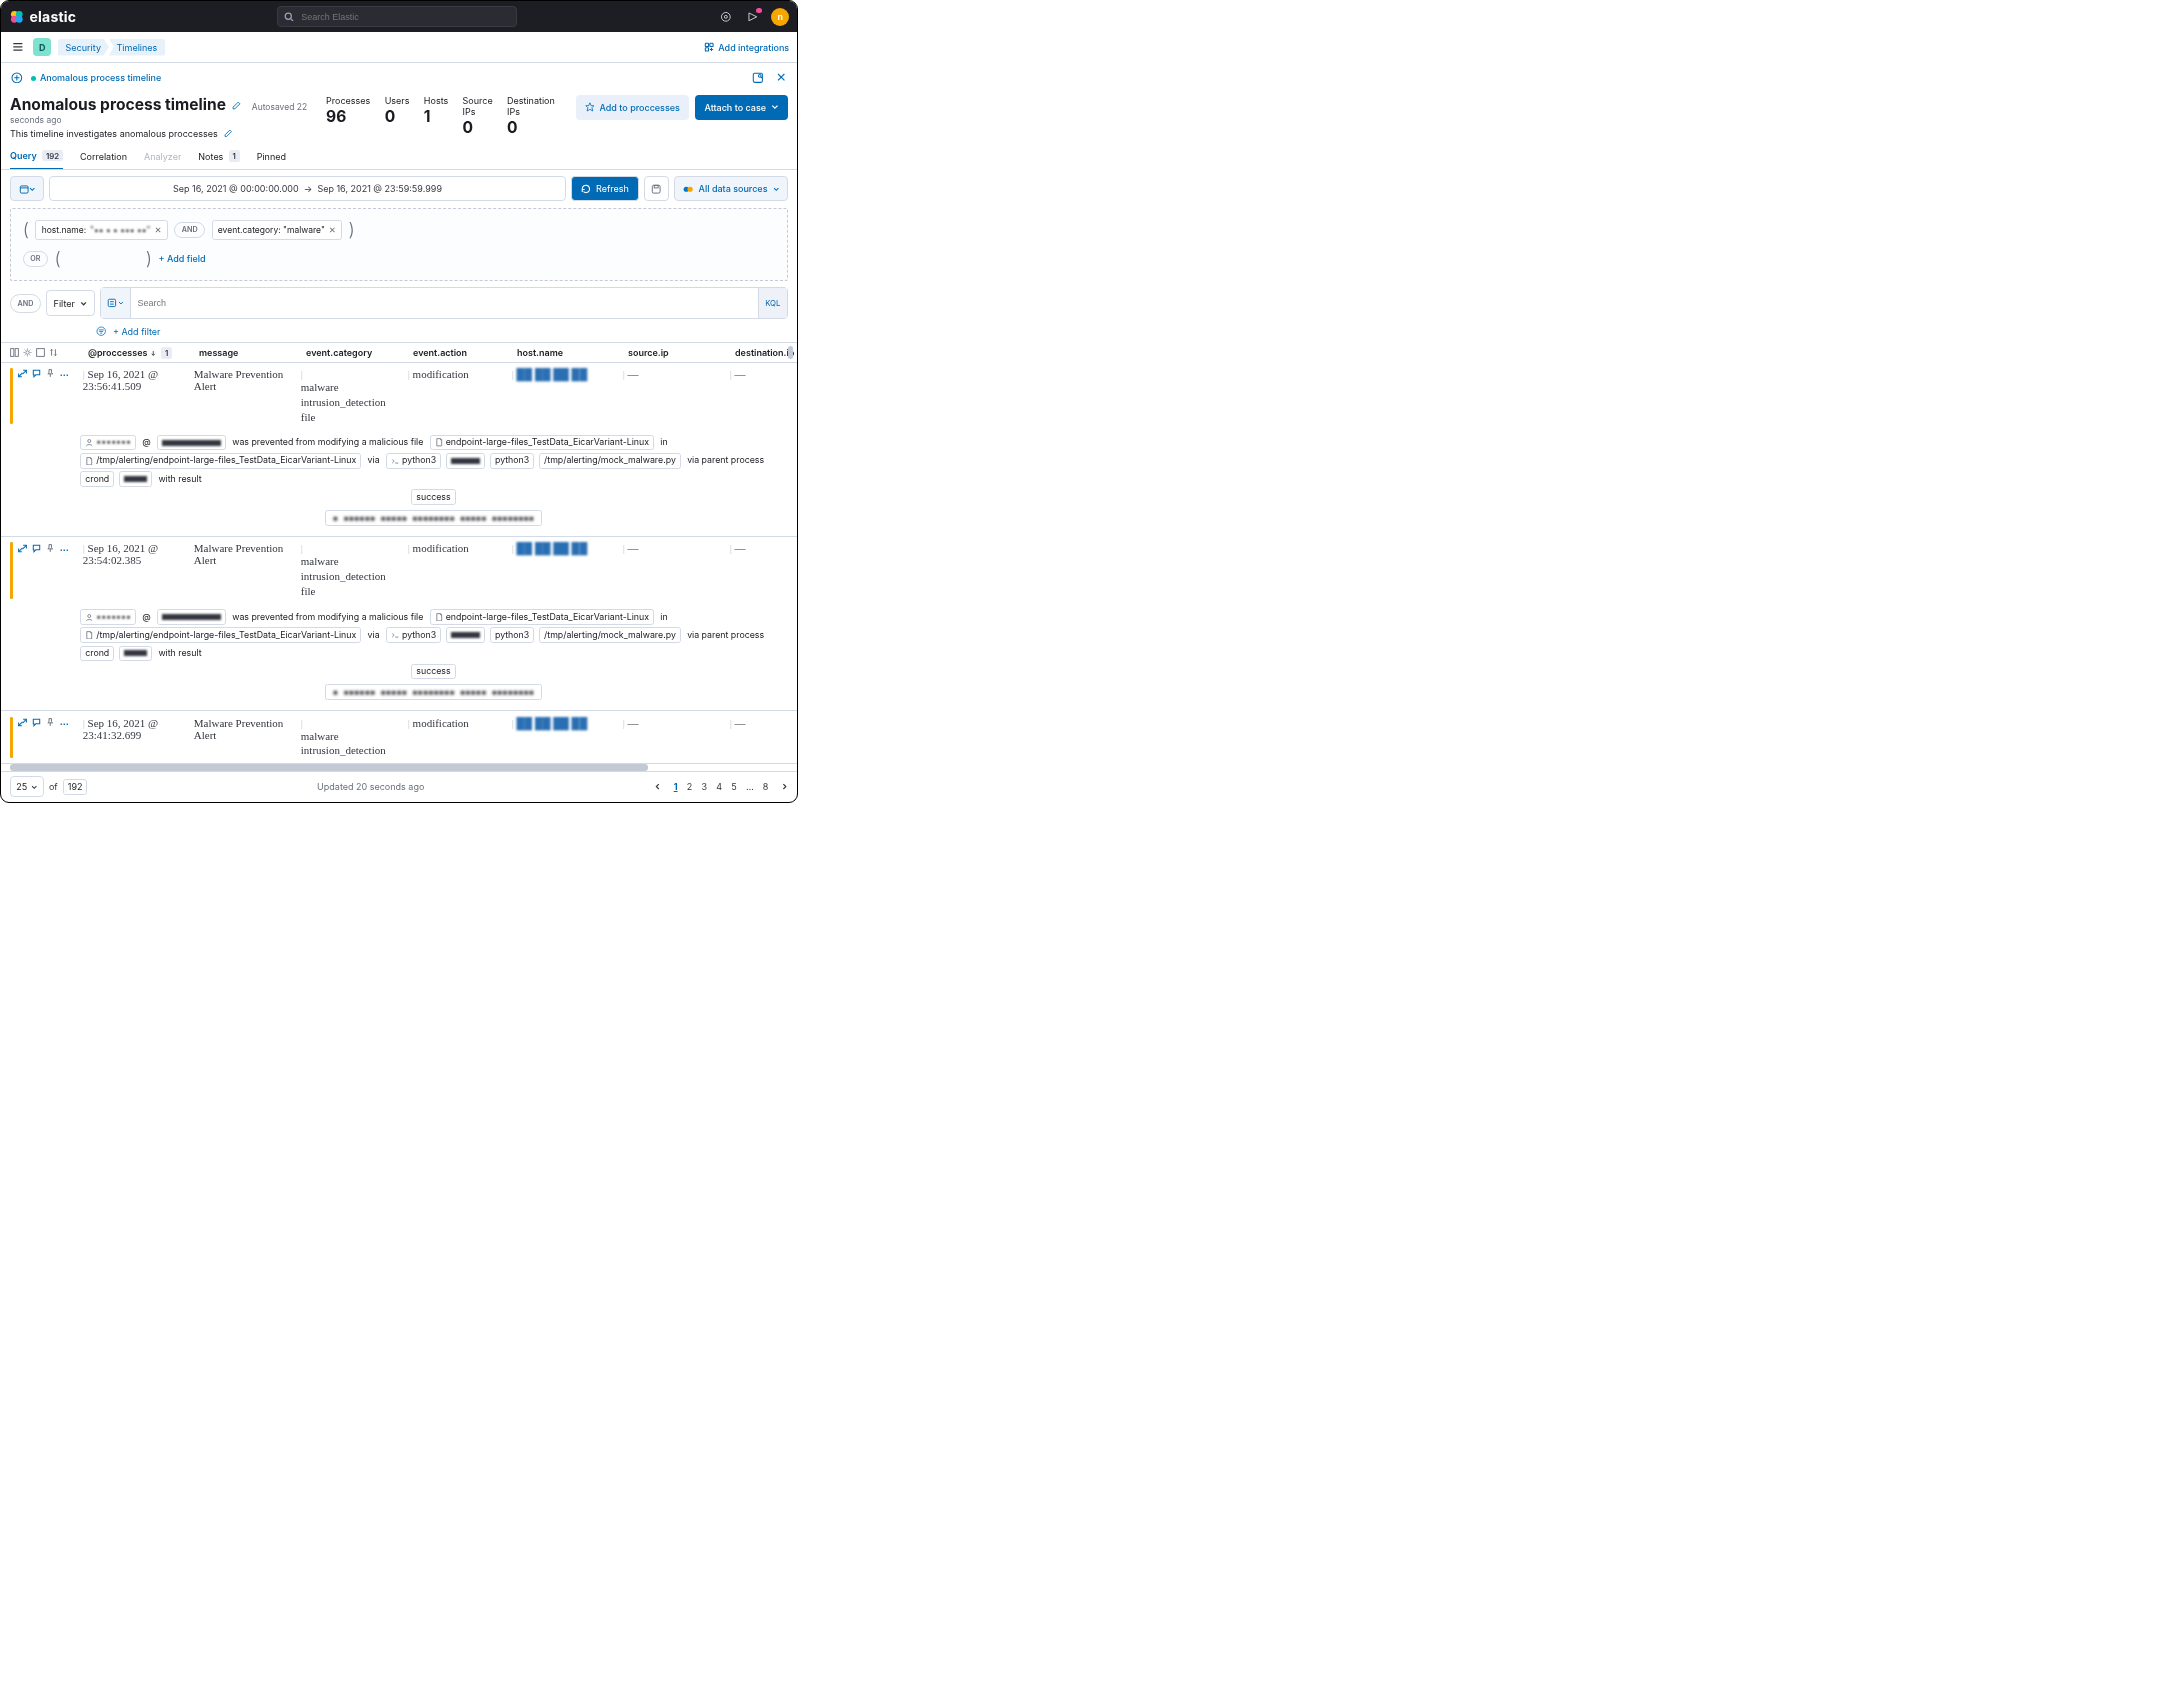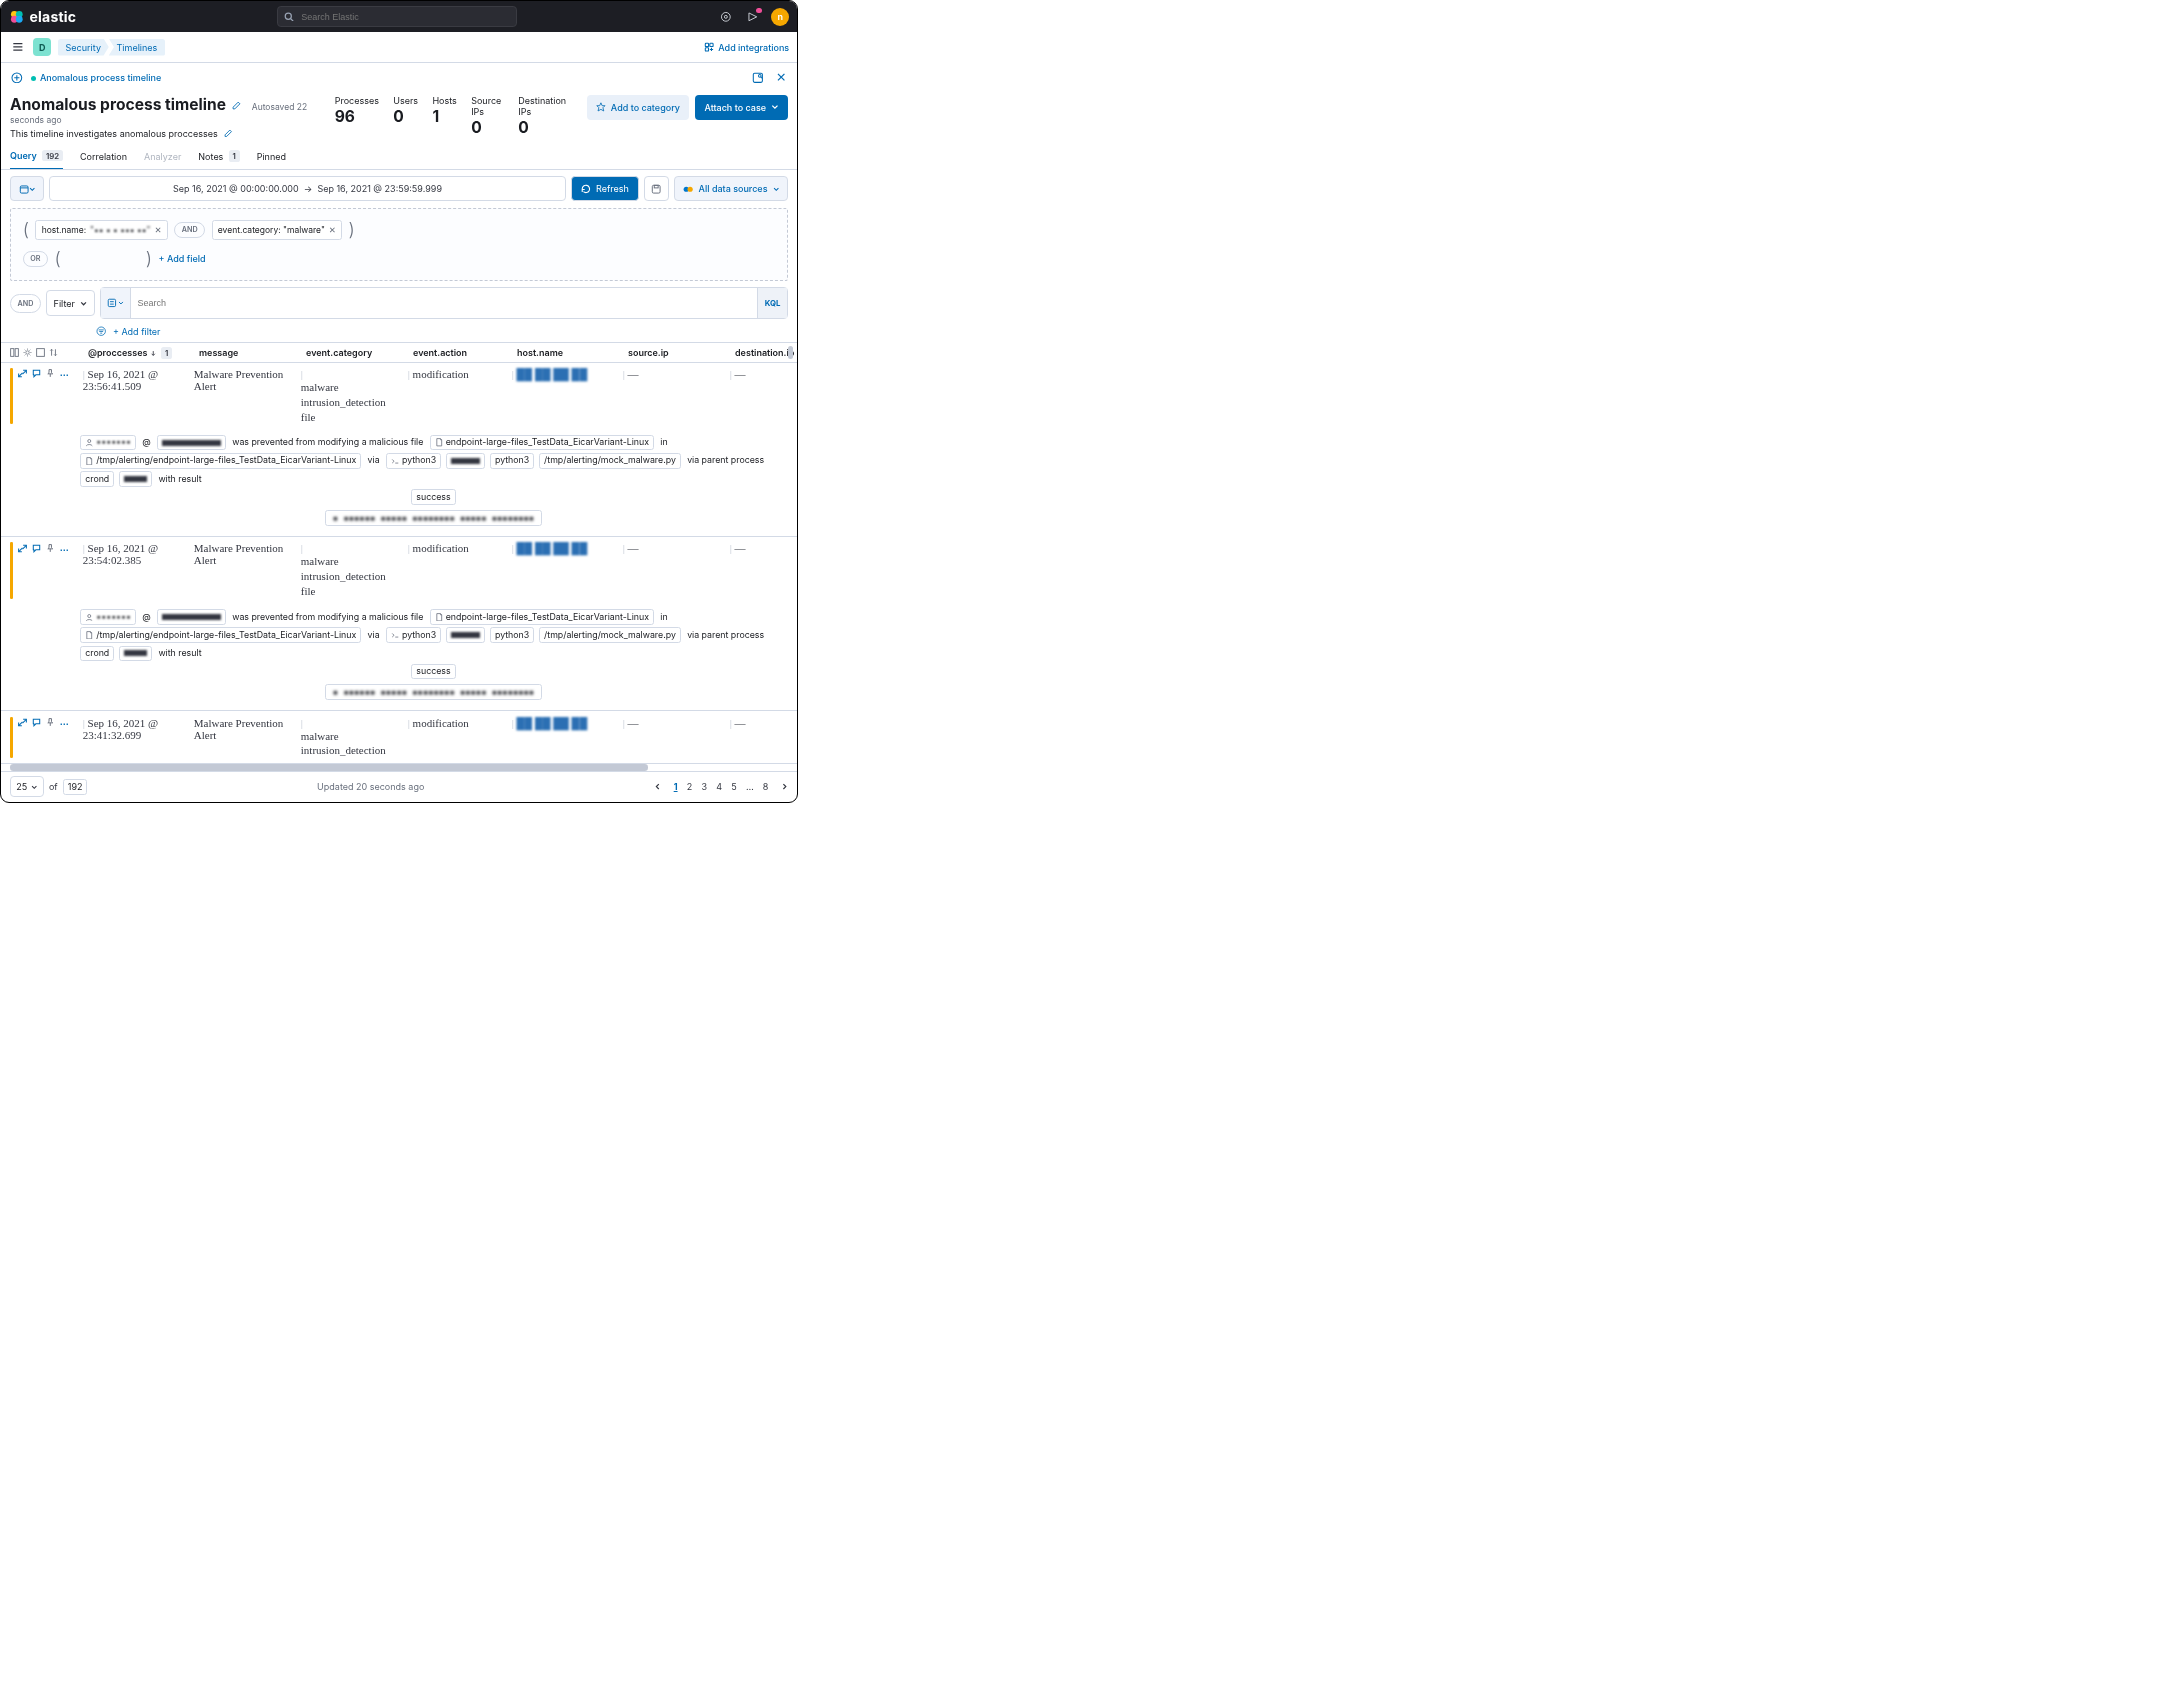--- a/index.html
+++ b/index.html
@@ -115,21 +115,21 @@
   .pill .x{ color:#69707d; font-size:8.5px;}
   .op{ border:var(--euiBorder); border-radius:651px; height:15.6px; padding:0 6.5px; font-size:7.2px; font-weight:600; color:#69707d; display:flex; align-items:center;}
   .addfield{ color:var(--euiColorPrimaryText); font-weight:500;}
 
   
   .filterbar{ display:flex; gap:5.2px; padding:0 9px 3.9px 9px; align-items:center;}
   .filterbar .dd{ border:var(--euiBorder); border-radius:3.9px; height:26px; padding:0 6.5px; display:flex; align-items:center; gap:5.2px;}
   .searcharea{ flex:1; border:var(--euiBorder); border-radius:3.9px; height:32px; display:flex; align-items:center;}
   .searcharea .left-add{ background:#f0f4fb; height:100%; width:30px; display:flex; align-items:center; justify-content:center; border-right:var(--euiBorder); color:var(--euiColorPrimaryText);}
   .searcharea input{ border:0; outline:0; padding:0 6.5px; font-size:9px; flex:1;}
-  .kql{ background:#eef2f8; height:100%; padding:0 6.5px; display:flex; align-items:center; color:var(--euiColorPrimaryText); font-weight:700; font-size:7.8px; border-left:var(--euiBorder);}
+  .kql{ background:#eef2f8; height:100%; padding:0 6.5px; display:flex; align-items:center; color:var(--euiColorPrimaryText); font-weight:400; font-size:7.8px; border-left:var(--euiBorder);}
   .addfilter-row{ padding:2.6px 9px 5.2px 95px; display:flex; align-items:center; gap:6.5px; color:var(--euiColorPrimaryText);}
 
   
   .thead{ display:flex; align-items:center; padding:3.9px 9px; border-top:var(--euiBorder); border-bottom:var(--euiBorder);}
   .rowtools{ width:65px; display:flex; gap:3.9px; color:#69707d; font-size:8.5px; align-items:center;}
   .th{ font-weight:600; }
   .col-ts{width:111px;}
   .col-msg{width:107px;}
   .col-cat{width:107px;}
   .col-act{width:104px;}
@@ -296,21 +296,21 @@
       <div class="stat">
         <div class="lbl">Destination IPs</div>
         <div class="val">0</div>
       </div>
     </div>
   <div class="btns">
     <div class="btn btn-ghost">
       <svg width="9.8" height="9.8" viewBox="0 0 24 24" fill="none" stroke="#006bb4" stroke-width="2">
           <polygon points="12 2 15 9 22 9 17 14 19 22 12 18 5 22 7 14 2 9 9 9"></polygon>
         </svg>
-      <span>Add to category</span>
+      <span>Add to proccesses</span>
     </div>
     <div class="btn btn-fill">
       <span>Attach to case</span>
       <svg width="7.8" height="7.8" viewBox="0 0 12 12" fill="none" stroke="#fff" stroke-width="2">
           <polyline points="2 4 6 8 10 4"></polyline>
         </svg>
     </div>
   </div>
 </div>
 

